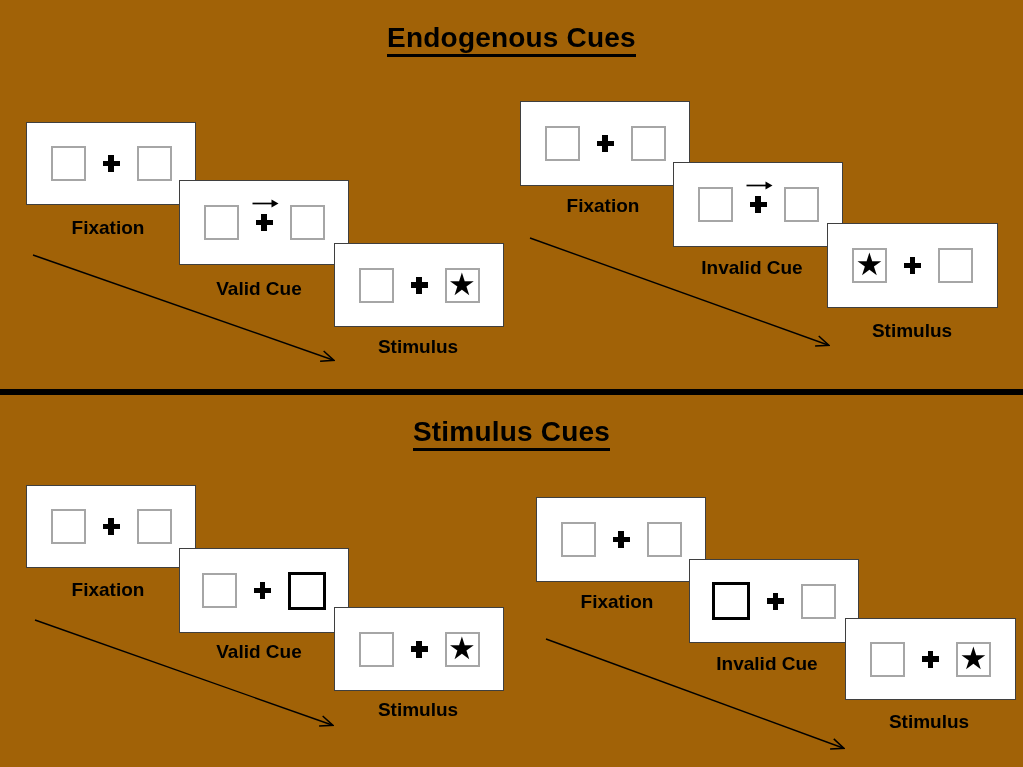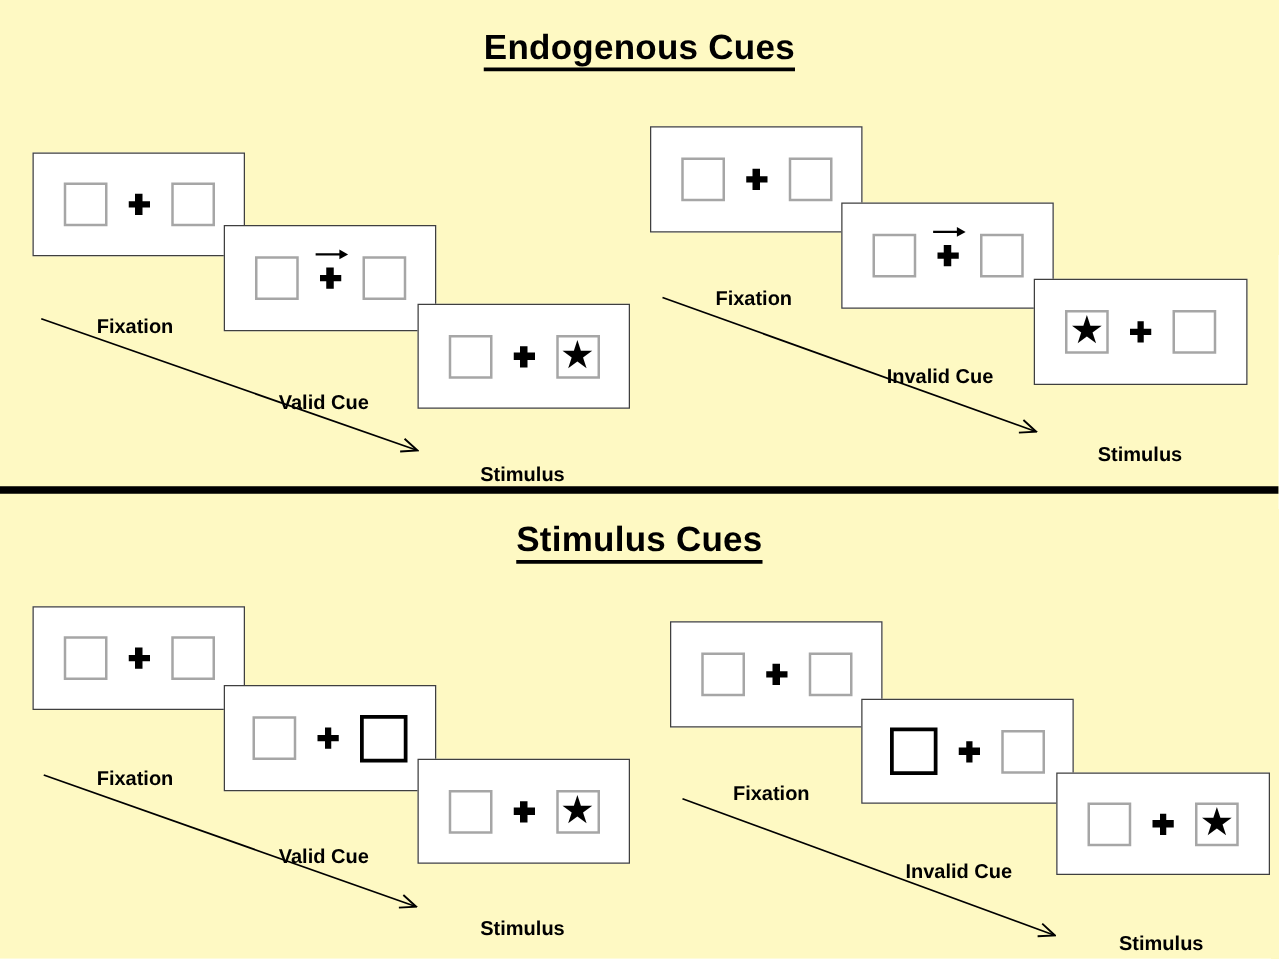--- a/index.html
+++ b/index.html
@@ -1,17 +1,17 @@
 <!DOCTYPE html>
 <html><head>
 <meta charset="utf-8">
 <style>
   html,body{margin:0;padding:0;background:#fff;}
   #canvas{
-    position:relative;width:1023px;height:767px;background:#fef9c3;overflow:hidden;
+    position:relative;width:1023px;height:767px;background:#a16207;overflow:hidden;
     font-family:"Liberation Sans",sans-serif;color:#000;
   }
   .arrows-overlay{position:absolute;left:0;top:0;z-index:0;}
   .sec-title{
     position:absolute;left:0;width:100%;text-align:center;margin:0;
     font-weight:bold;font-size:28px;letter-spacing:.2px;z-index:2;
   }
   .sec-title .u{border-bottom:3px solid #000;padding-bottom:1px;}
   .divider{position:absolute;left:0;top:389px;width:100%;height:6px;background:#000;z-index:1;}
   .panel{
@@ -26,21 +26,21 @@
   .plus{position:relative;width:17px;height:17px;flex:0 0 auto;}
   .plus::before{content:"";position:absolute;left:0;top:5.8px;width:17px;height:5.4px;background:#000;}
   .plus::after{content:"";position:absolute;top:0;left:5.8px;width:5.4px;height:17px;background:#000;}
   .cue-arrow{position:absolute;left:-4px;top:-16px;width:27px;height:11px;}
   .star{
     font-family:"DejaVu Sans",sans-serif;font-size:31px;line-height:31px;color:#000;
     transform:translateY(-1px);
   }
   .plabel{
     position:absolute;transform:translateX(-50%);white-space:nowrap;
-    font-weight:bold;font-size:16px;z-index:2;margin-top:36px;
+    font-weight:bold;font-size:19px;z-index:2;
   }
 </style>
 </head>
 <body>
 
 <div id="canvas">
 
   <svg class="arrows-overlay" width="1023" height="767" viewBox="0 0 1023 767">
     <defs>
       <marker id="ah" markerWidth="15" markerHeight="13" refX="12" refY="6" orient="auto" markerUnits="userSpaceOnUse" viewBox="0 0 14 12">

